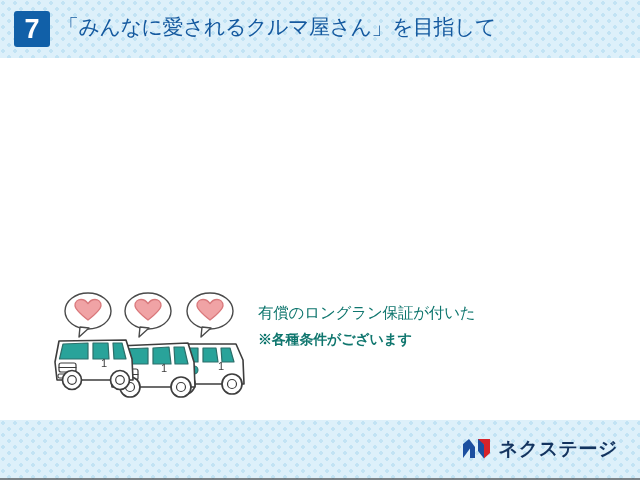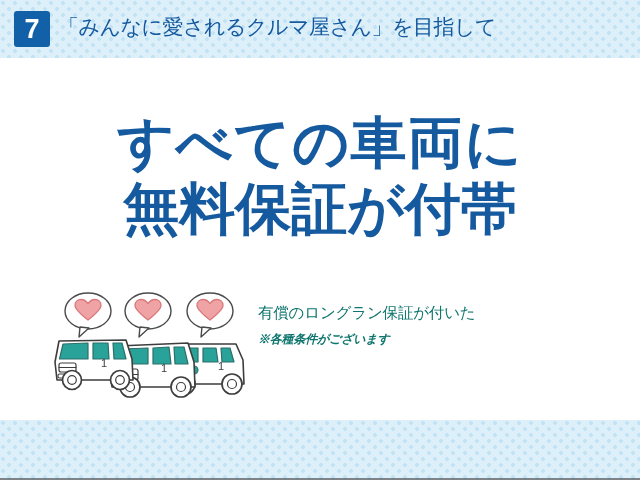--- a/index.html
+++ b/index.html
@@ -106,22 +106,21 @@
     left: 258px;
     top: 12px;
     width: 370px;
     color: #0f766e;
     font-size: 15.5px;
     line-height: 26px;
     letter-spacing: -0.2px;
   }
   .copy .note {
     font-weight: bold;
-    font-size: 12px;
-    font-style: italic;
+    font-size: 14px;
   }
   
   .logo {
     position: absolute;
     right: 22px;
     bottom: 18px;
     height: 26px;
     display: flex;
     align-items: center;
     gap: 7px;
@@ -140,24 +139,20 @@
 
   <div class="dotbg"></div>
 
   <div class="header">
     <div class="badge-7">7</div>
     <div class="header-title">「みんなに愛されるクルマ屋さん」を目指して</div>
   </div>
 
   <div class="panel">
 
-    <div class="headline">
-      <div class="l1">すべての車両に</div>
-      <div class="l2">無料保証が付帯</div>
-    </div>
 
     <div class="lower">
 
       <div class="cars">
         <svg viewBox="0 0 200 120" width="200" height="120">
           <g fill="none" stroke="#3d3d3d" stroke-width="1.5" stroke-linejoin="round" stroke-linecap="round">
 
             <g>
               <ellipse cx="40" cy="23" rx="23" ry="18" fill="#ffffff" stroke="#4a4a4a" stroke-width="1.4"></ellipse>
               <path d="M32 39 L31 49 L41 40 Z" fill="#ffffff" stroke="#4a4a4a" stroke-width="1.4"></path>
@@ -227,15 +222,23 @@
       </div>
 
       <div class="copy">
         <div>有償のロングラン保証が付いた</div>
         <div class="note">※各種条件がございます</div>
       </div>
 
     </div>
   </div>
 
+  <div class="logo">
+    <svg width="30" height="24" viewBox="0 0 30 24">
+      <path d="M1 21 L1 7 L7 2 L13 10 L13 21 L8 21 L8 11.5 L1 21 Z" fill="#1b4fa0"></path>
+      <path d="M16 2 L22 2 L28 2 L28 16 L22 21.5 L22 7.5 L16 7.5 Z" fill="#d8232a"></path>
+      <path d="M16 2 L22 7.5 L22 21.5 L16 14 Z" fill="#1b4fa0"></path>
+    </svg>
+    <span class="logo-text">ネクステージ</span>
+  </div>
 
   <div class="frame-bottom"></div>
 </div>
 
 </body></html>

